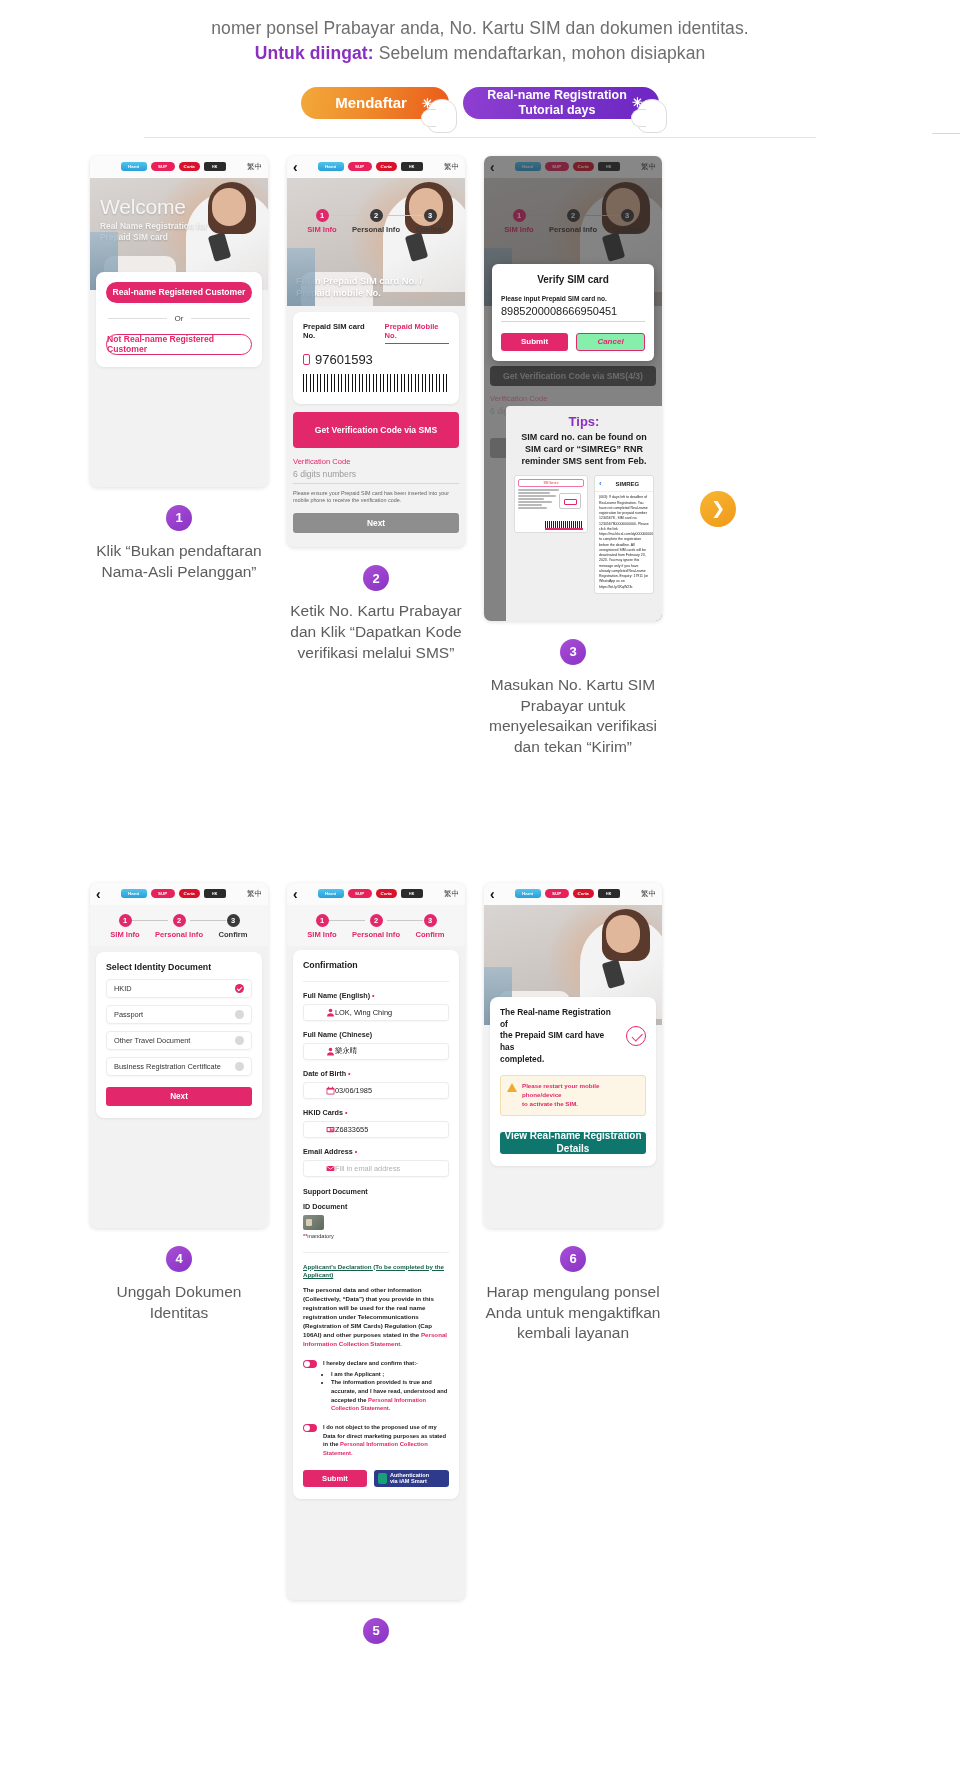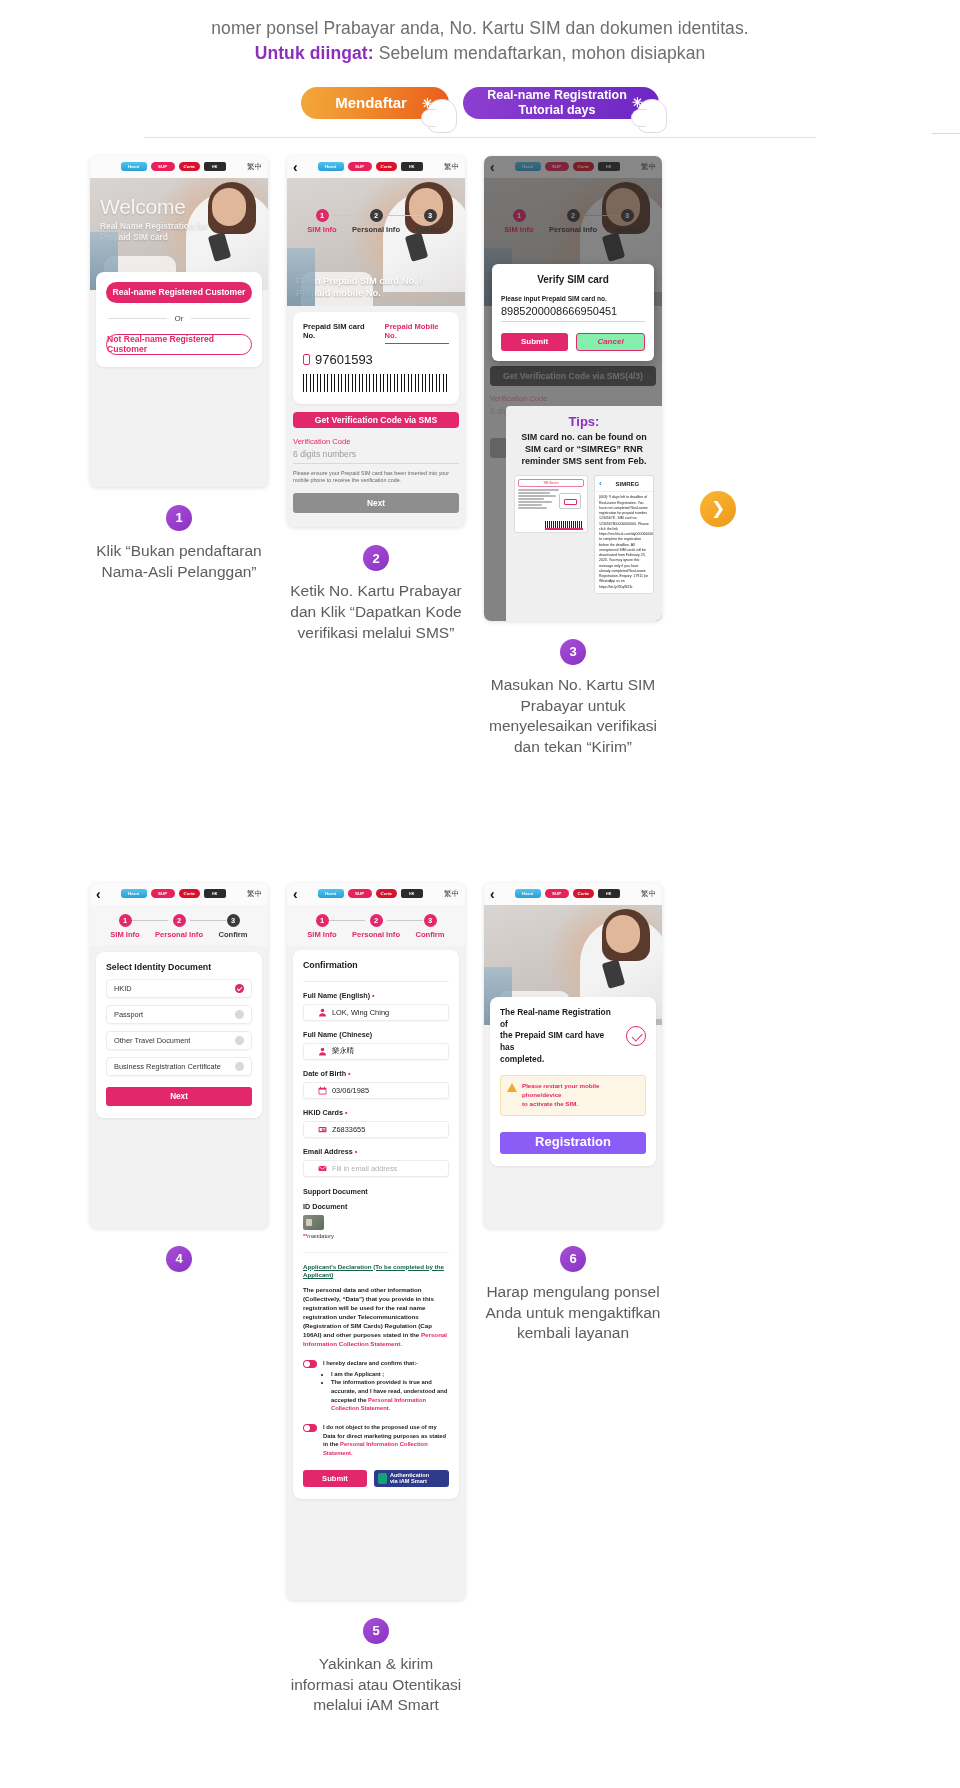--- a/index.html
+++ b/index.html
@@ -251,21 +251,21 @@
   .btn-next-pink {
     margin-top: 11px; height: 19px; border-radius: 3px; background:#e2276b; color:#fff;
     display:flex; align-items:center; justify-content:center; font-size: 8.2px; font-weight:bold;
   }
 
   
   .f-label { font-size: 7.2px; font-weight:bold; color:#232323; margin-top: 9px; }
   .f-req { color:#e2276b; }
   .f-input {
     margin-top: 4px; height: 17px; border:1px solid #ececec; border-radius:3px;
-    display:flex; align-items:center; gap:5px; padding: 0 14px;
+    display:flex; align-items:center; padding: 0 22px;
     font-size: 7.4px; color:#222; box-shadow: 0 1px 2px rgba(0,0,0,.04);
   }
   .f-input.ph { color:#b0b0b0; }
   .ic {
     width: 9px; height: 9px; flex: none; display:block;
   }
   .divider-dot { height:1px; background:#ededed; margin: 9px 0 2px; }
   .sub-h { font-size:7.2px; font-weight:bold; color:#232323; margin-top:10px; }
   .id-thumb {
     margin-top: 4px; width: 21px; height: 15px; border-radius:2px;
@@ -306,23 +306,23 @@
   .warn-box {
     margin-top: 9px; background:#fdf6e6; border:1px solid #f2dfae; border-radius:3px;
     padding: 6px 6px; display:flex; gap:5px; align-items:flex-start;
   }
   .warn-tri {
     flex:none; width:0; height:0; border-left:5px solid transparent; border-right:5px solid transparent;
     border-bottom: 9px solid #f0ab2a; margin-top:1px;
   }
   .warn-txt { font-size: 6.2px; color:#e2276b; font-weight:bold; line-height:1.45; }
   .btn-view {
-    margin-top: 16px; height: 22px; border-radius:3px; background:#8b5cf6; color:#fff;
+    margin-top: 16px; height: 22px; border-radius:3px; background:#0f766e; color:#fff;
     display:flex; align-items:center; justify-content:center; text-align:center;
-    font-size: 13px; font-weight:bold; line-height: 1.25;
+    font-size: 10px; font-weight:bold; line-height: 1.25;
   }
 
   
   .badge {
     width: 26px; height: 26px; border-radius: 50%;
     background: linear-gradient(145deg,#a84fd6,#8a33c4);
     color:#fff; font-size: 13px; font-weight: bold;
     display:flex; align-items:center; justify-content:center;
     margin: 0 auto;
   }
@@ -460,21 +460,21 @@
             <span class="tab2">Prepaid SIM card No.</span>
             <span class="tab2 active">Prepaid Mobile No.</span>
           </div>
           <div class="inputline">
             <span class="simicon"></span>
             <span class="inputval">97601593</span>
           </div>
           <div class="barcode"></div>
         </div>
         <div style="padding: 0 6px;">
-          <div class="btn-pill btn-solid" style="margin-top:8px; height:16px; border-radius:4px;">Get Verification Code via SMS</div>
+          <div class="btn-pill btn-solid" style="margin-top:8px; height:36px; border-radius:4px;">Get Verification Code via SMS</div>
           <div style="margin-top:9px;">
             <div class="field-label-pink">Verification Code</div>
             <div class="field-ph">6 digits numbers</div>
             <div style="height:1px;background:#d8d8d8;margin-top:4px;"></div>
             <div class="hint">Please ensure your Prepaid SIM card has been inserted into your mobile phone to receive the verification code.</div>
           </div>
           <div class="btn-grey">Next</div>
           <div style="height:14px"></div>
         </div>
       </div>
@@ -626,20 +626,21 @@
           </div>
           <div class="doc-item">
             <span>Business Registration Certificate</span>
             <span class="radio"></span>
           </div>
           <div class="btn-next-pink">Next</div>
         </div>
       </div>
       <div style="margin-top:18px;">
         <div class="badge">4</div>
+        <div class="caption">Unggah Dokumen Identitas</div>
       </div>
     </div>
 
     <div class="cell" style="left:287px; top:727px; width:178px;">
       <div class="phone" style="height:717px">
         <div class="topbar">
           <span class="back-chev">‹</span>
           <span class="logos">
             <span class="lg lg1">Hami</span>
             <span class="lg lg2">SUP</span>
@@ -754,21 +755,20 @@
               <span>
                 <span>Authentication</span><br>
                 <span>via iAM Smart</span>
               </span>
             </div>
           </div>
         </div>
       </div>
       <div style="margin-top:18px;">
         <div class="badge">5</div>
-        <div class="caption">Yakinkan &amp; kirim informasi atau Otentikasi melalui iAM Smart</div>
       </div>
     </div>
 
     <div class="cell" style="left:484px; top:727px; width:178px;">
       <div class="phone" style="height:345px">
         <div class="topbar">
           <span class="back-chev">‹</span>
           <span class="logos">
             <span class="lg lg1">Hami</span>
             <span class="lg lg2">SUP</span>

